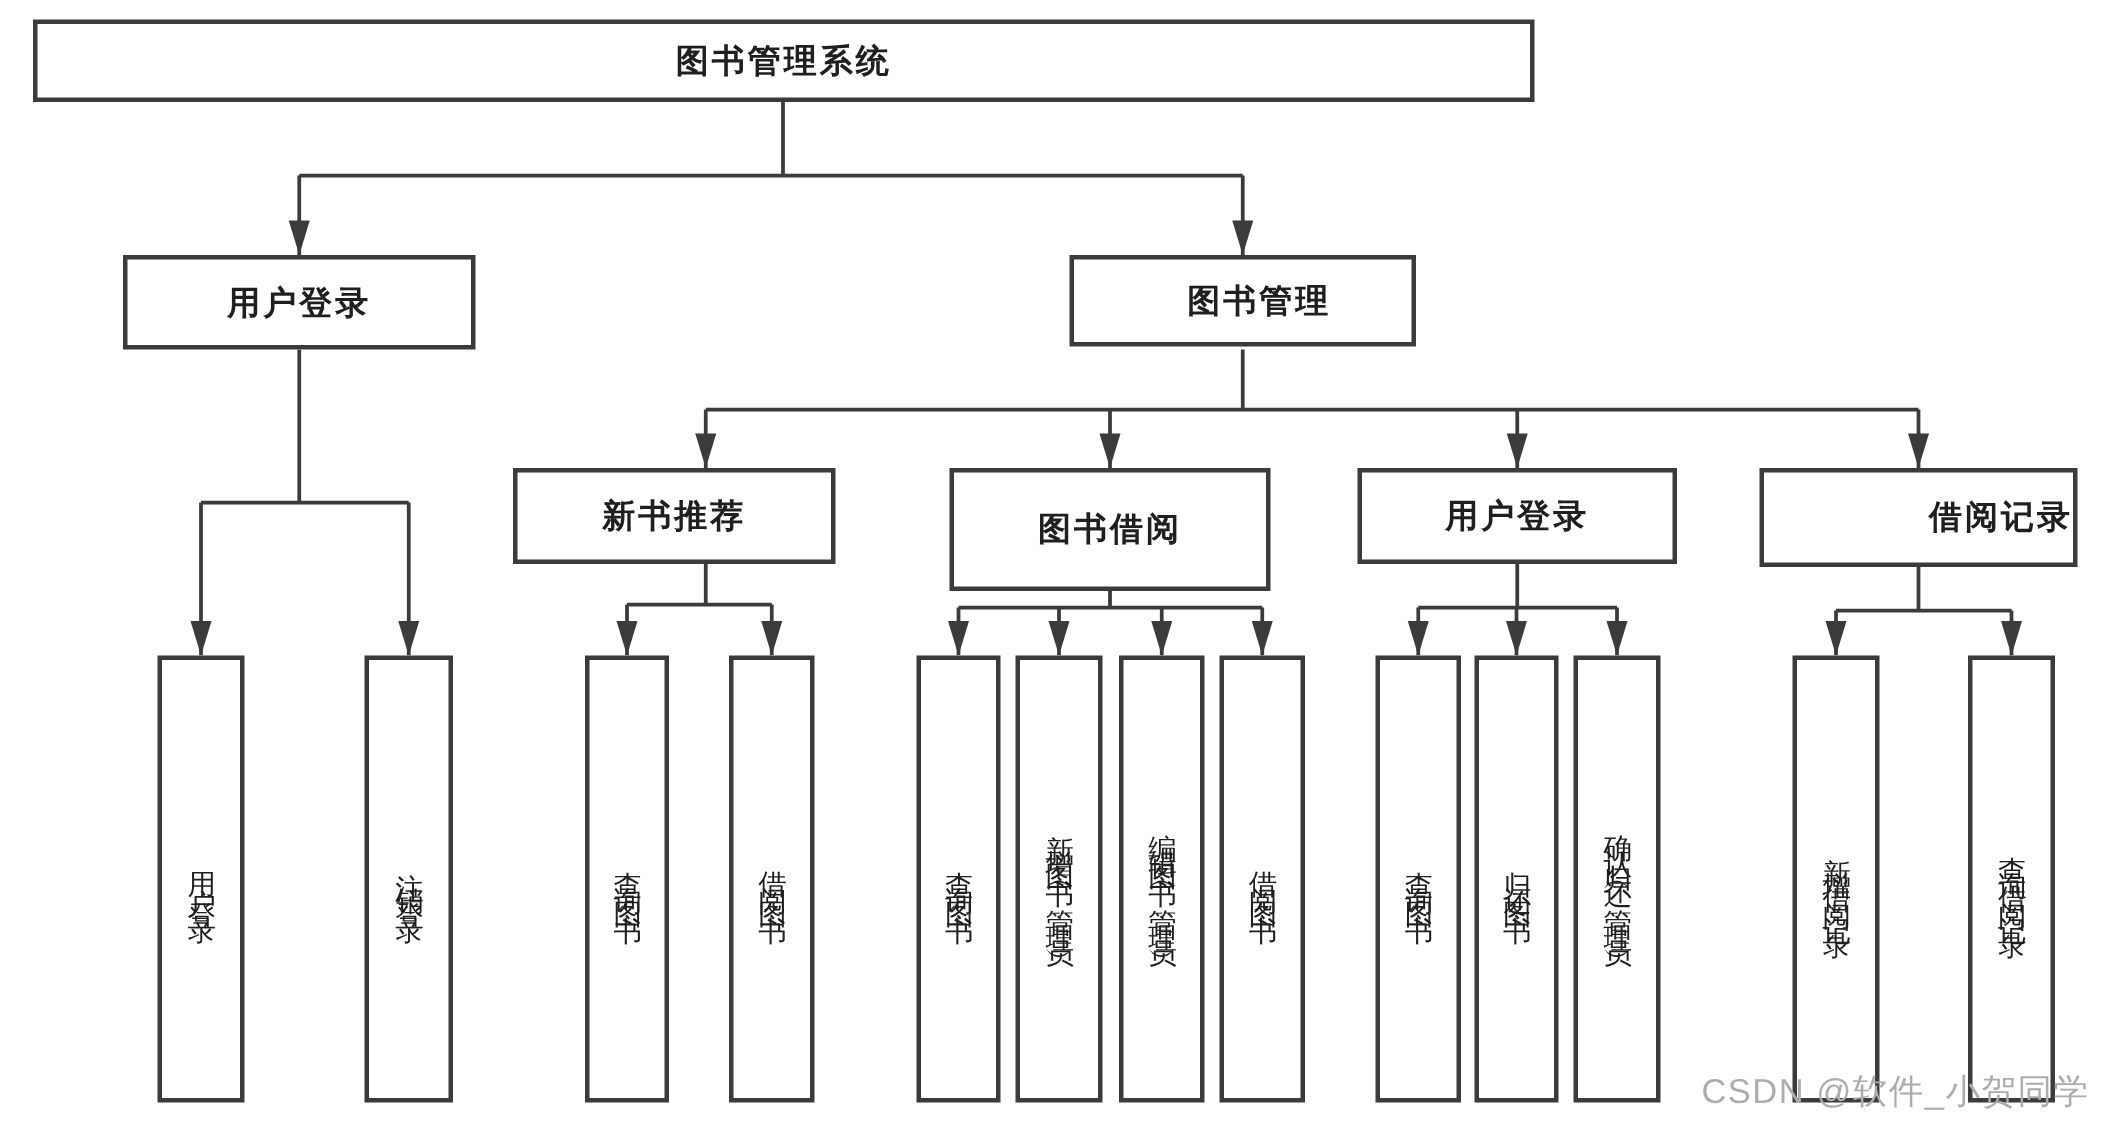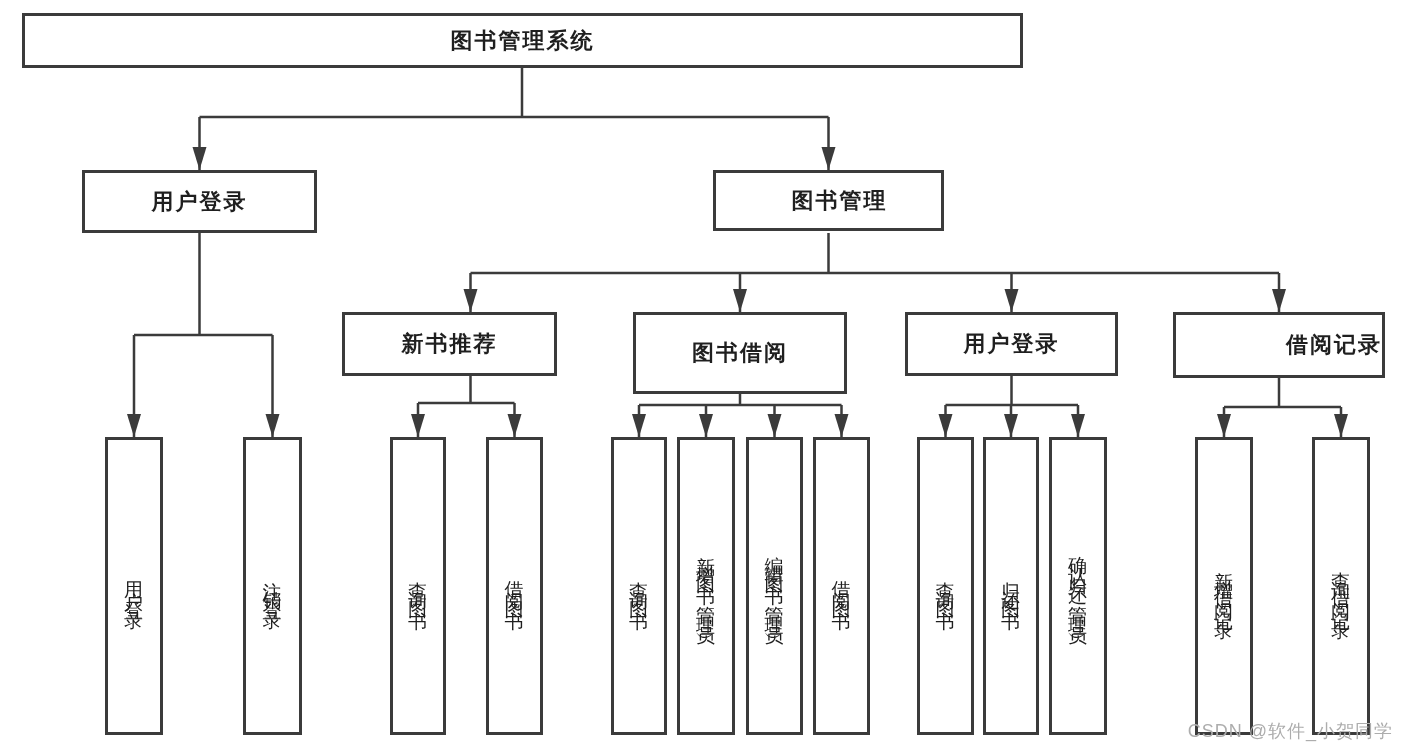--- a/index.html
+++ b/index.html
@@ -38,21 +38,21 @@
     text-orientation: mixed;
     font-size: 19px;
     line-height: 1;
     letter-spacing: 10px;
     white-space: nowrap;
   }
   .watermark {
     position: absolute;
     right: 12px;
     bottom: 4px;
-    font-size: 18px;
+    font-size: 23px;
     color: #adadad;
     letter-spacing: 1px;
     z-index: 5;
     white-space: nowrap;
   }
 </style>
 </head>
 <body>
 
 <div id="canvas">

